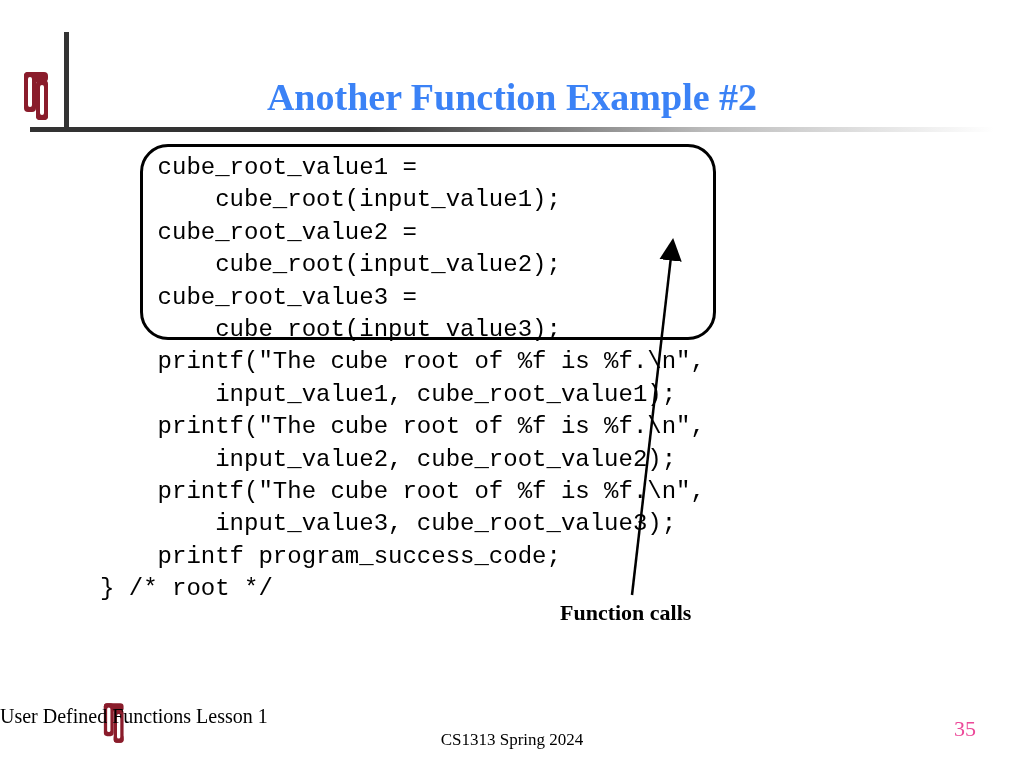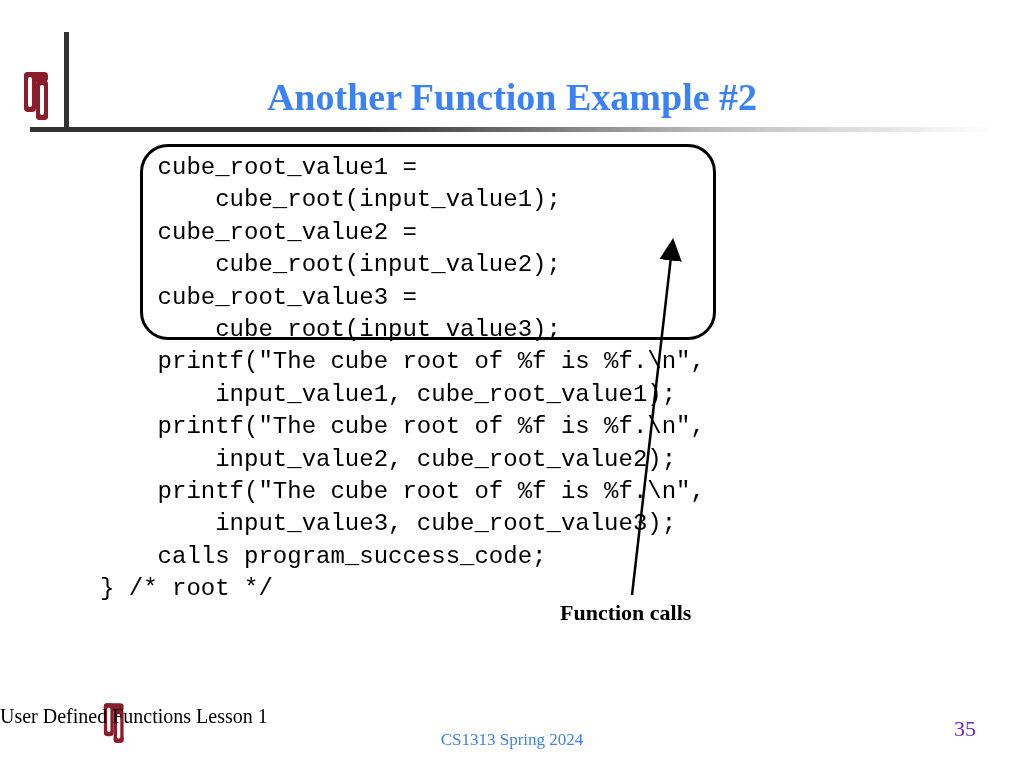--- a/index.html
+++ b/index.html
@@ -91,28 +91,28 @@
     font-size: 20px;
     color: #000;
   }
   .footer-sub {
     position: absolute;
     left: 0;
     right: 0;
     top: 730px;
     text-align: center;
     font-size: 17px;
-    color: #3b82f6;
+    color: #000000;
   }
   .page-num {
     position: absolute;
     right: 48px;
     top: 716px;
     font-size: 22px;
-    color: #6d28d9;
+    color: #ec4899;
   }
 </style>
 </head>
 <body>
 
 <div class="vertical-bar"></div>
 <div class="horizontal-bar"></div>
 
 <div class="ou-logo-top">
   <svg width="40" height="56" viewBox="0 0 40 56">
@@ -136,21 +136,21 @@
 <span>    cube_root_value2 =</span>
 <span>        cube_root(input_value2);</span>
 <span>    cube_root_value3 =</span>
 <span>        cube_root(input_value3);</span>
 <span>    printf("The cube root of %f is %f.\n",</span>
 <span>        input_value1, cube_root_value1);</span>
 <span>    printf("The cube root of %f is %f.\n",</span>
 <span>        input_value2, cube_root_value2);</span>
 <span>    printf("The cube root of %f is %f.\n",</span>
 <span>        input_value3, cube_root_value3);</span>
-<span>    calls program_success_code;</span>
+<span>    printf program_success_code;</span>
 <span>} /* root */</span></div>
 
 <div class="highlight-box"></div>
 
 <svg class="arrow-svg" width="1024" height="768">
   <defs>
     <marker id="arrowhead" markerWidth="9" markerHeight="9" refX="5" refY="4.5" orient="auto">
       <polygon points="0 0, 9 4.5, 0 9" fill="#000"></polygon>
     </marker>
   </defs>

